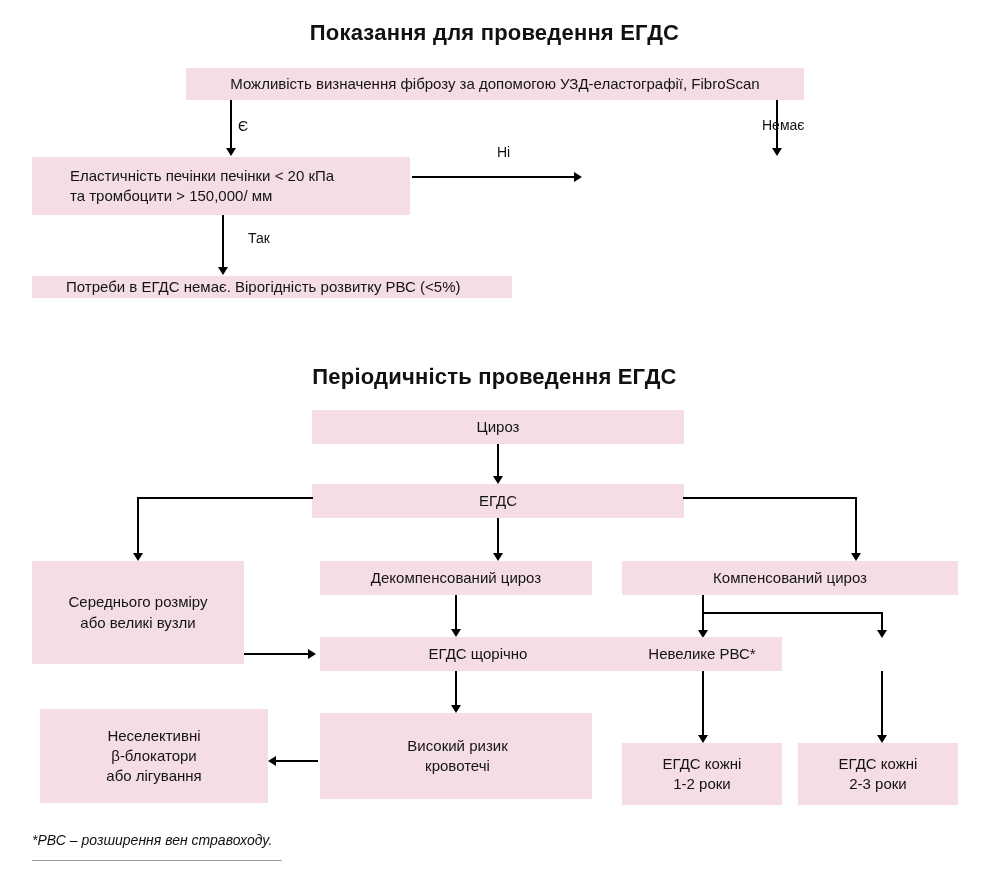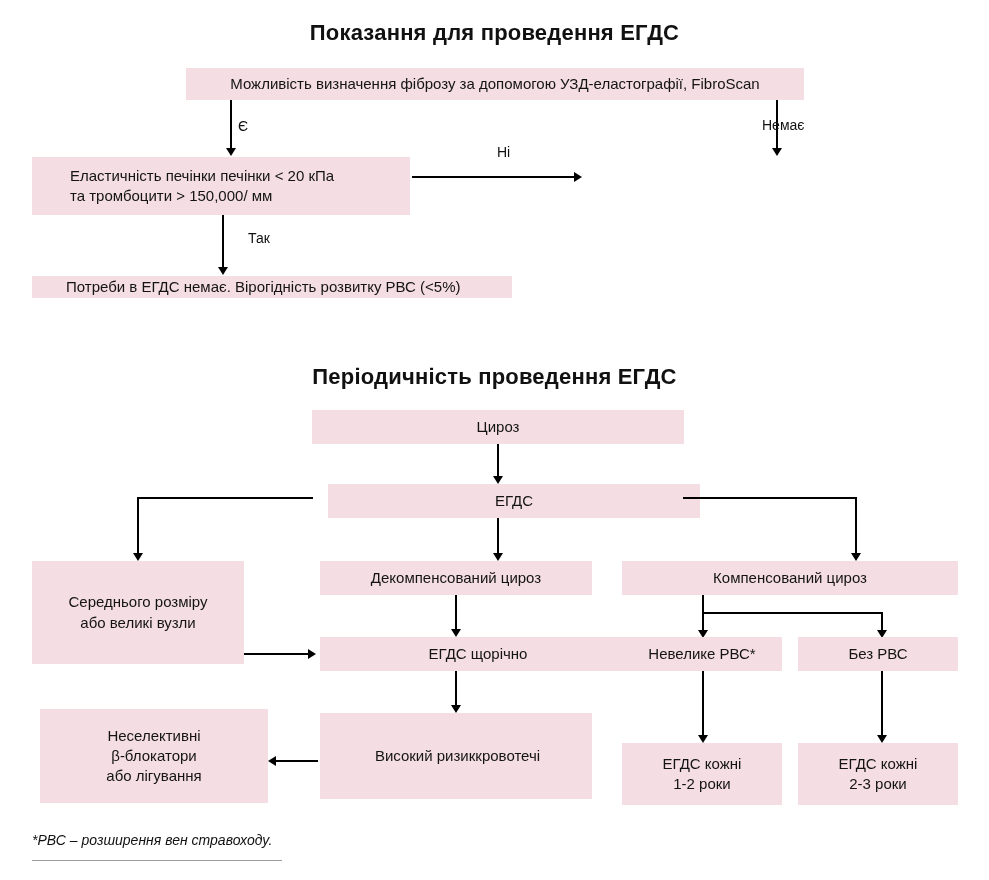--- a/index.html
+++ b/index.html
@@ -116,21 +116,21 @@
 
   <div class="box" style="left:32px; top:276px; width:480px; height:22px; justify-content:flex-start; padding-left:34px; text-align:left;">Потреби в ЕГДС немає. Вірогідність розвитку РВС (&lt;5%)</div>
 
   <div class="title" style="left:0px; top:364px; width:989px;">Періодичність проведення ЕГДС</div>
 
   <div class="box" style="left:312px; top:410px; width:372px; height:34px;">Цироз</div>
 
   <div class="ln vline" style="left:497px; top:444px; height:34px;"></div>
   <div class="arrow arrow-down" style="left:493px; top:476px;"></div>
 
-  <div class="box" style="left:312px; top:484px; width:372px; height:34px;margin-left:16px;">ЕГДС</div>
+  <div class="box" style="left:312px; top:484px; width:372px; height:34px;">ЕГДС</div>
 
   <div class="ln hline" style="left:137px; top:497px; width:176px;"></div>
   <div class="ln vline" style="left:137px; top:497px; height:58px;"></div>
   <div class="arrow arrow-down" style="left:133px; top:553px;"></div>
 
   <div class="ln hline" style="left:683px; top:497px; width:173px;"></div>
   <div class="ln vline" style="left:855px; top:497px; height:58px;"></div>
   <div class="arrow arrow-down" style="left:851px; top:553px;"></div>
 
   <div class="ln vline" style="left:497px; top:518px; height:37px;"></div>
@@ -155,26 +155,25 @@
 
   <div class="ln hline" style="left:702px; top:612px; width:180px;"></div>
   <div class="ln vline" style="left:702px; top:595px; height:17px;"></div>
   <div class="ln vline" style="left:702px; top:612px; height:20px;"></div>
   <div class="arrow arrow-down" style="left:698px; top:630px;"></div>
   <div class="ln vline" style="left:881px; top:612px; height:20px;"></div>
   <div class="arrow arrow-down" style="left:877px; top:630px;"></div>
 
   <div class="box" style="left:622px; top:637px; width:160px; height:34px;">Невелике РВС*</div>
 
-  <div class="box" style="left:798px; top:637px; width:160px; height:34px;">Без РВС</div>
 
   <div class="ln vline" style="left:455px; top:671px; height:36px;"></div>
   <div class="arrow arrow-down" style="left:451px; top:705px;"></div>
 
-  <div class="box" style="left:320px; top:713px; width:272px; height:86px; flex-direction:row;padding-left:11px;">
+  <div class="box" style="left:320px; top:713px; width:272px; height:86px; flex-direction:column;padding-left:11px;">
     <span>Високий ризик</span>
     <span>кровотечі</span>
   </div>
 
   <div class="ln hline" style="left:276px; top:760px; width:42px;"></div>
   <div class="arrow arrow-left" style="left:268px; top:756px;"></div>
 
   <div class="box" style="left:40px; top:709px; width:228px; height:94px; flex-direction:column;">
     <span>Неселективні</span>
     <span>β-блокатори</span>

